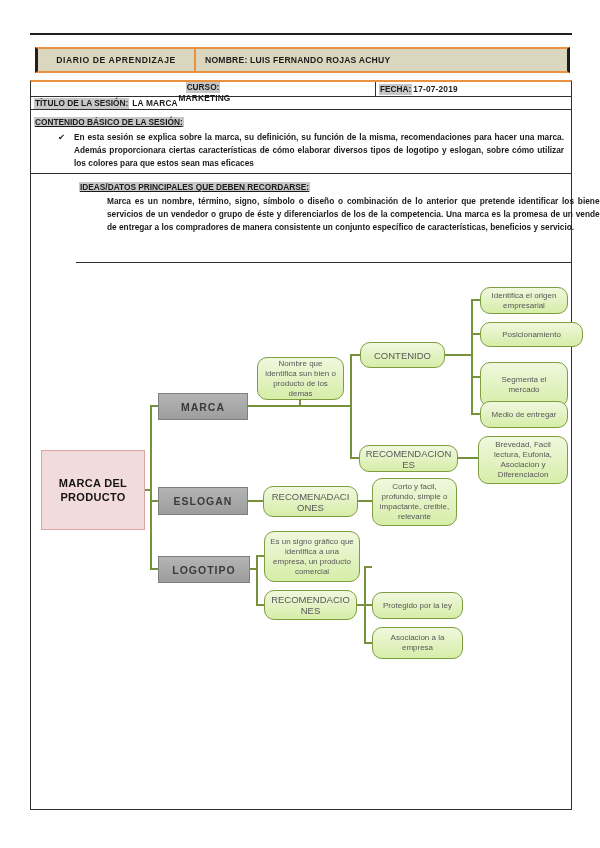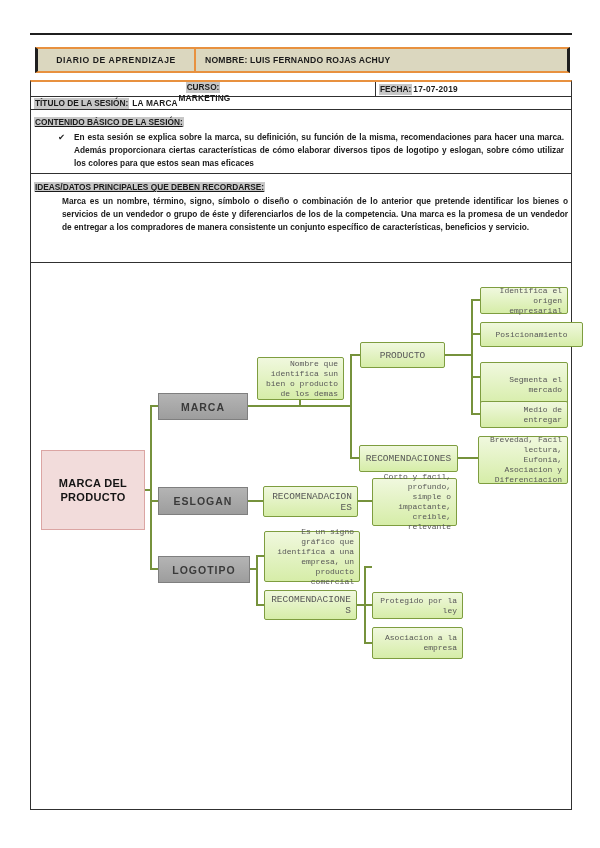--- a/index.html
+++ b/index.html
@@ -20,36 +20,36 @@
   
   .main-table{left:30px;top:80px;width:542px;height:730px;background:#fff;
     border:1.5px solid #303030;border-top:2.5px solid #e8913f;
     display:flex;flex-direction:column;}
   .row{border-bottom:1.5px solid #303030;box-sizing:border-box;}
   .r1{height:15px;display:flex;}
   .r1c1{width:338px;border-right:1.5px solid #303030;display:flex;align-items:center;padding:0 3px;flex-direction:column;}
   .r1c2{flex:1;display:flex;align-items:center;padding:0 3px;}
   .r2{height:13px;display:flex;align-items:center;padding:0 3px;}
   .r3{height:64px;padding:1px 3px;}
-  .r4{height:89px;padding:2px 3px;}
+  .r4{height:89px;padding:2px 3px;margin-left:45px;}
   .r5{flex:1;position:relative;}
   .lbl{background:#c7c7c7;font-weight:bold;font-size:8.3px;line-height:11px;padding:0 1px;}
   .lbl.u{text-decoration:underline;}
   .val{font-weight:bold;font-size:8.3px;margin-left:3px;letter-spacing:0.2px;}
   .body-txt{font-weight:bold;font-size:8.3px;line-height:13px;color:#1a1a1a;text-align:justify;}
   .bullet-row{display:flex;margin-top:2px;}
   .check{margin-left:24px;width:16px;font-size:8.5px;line-height:13px;}
   .c-text{width:490px;}
   .i-text{margin-left:28px;margin-top:1px;width:506px;}
   .esq-head{left:33px;top:267px;}
   
   .gbox{position:absolute;box-sizing:border-box;background:linear-gradient(180deg,#f0f8de 0%,#d6eda8 100%);
-    border:1px solid #7e9d3f;border-radius:2px;color:#585858;font-size:8px;line-height:10px;
-    display:flex;align-items:center;justify-content:center;text-align:right;
-    padding:1px 5px;overflow-wrap:break-word;word-break:break-word;font-family:Liberation Mono, monospace;}
+    border:1px solid #7e9d3f;border-radius:10px;color:#585858;font-size:8px;line-height:10px;
+    display:flex;align-items:center;justify-content:center;text-align:center;
+    padding:1px 5px;overflow-wrap:break-word;word-break:break-word;}
   .graybox{position:absolute;box-sizing:border-box;background:linear-gradient(180deg,#b4b4b4,#9d9d9d);
     border:1px solid #7f7f7f;color:#3a3a3a;font-weight:bold;font-size:10.5px;letter-spacing:1px;
     display:flex;align-items:center;justify-content:center;text-align:center;}
   .pinkbox{position:absolute;box-sizing:border-box;background:#f2dcdb;border:1.5px solid #dba5a3;
     color:#141414;font-weight:bold;font-size:11px;line-height:14px;letter-spacing:0.3px;
     display:flex;align-items:center;justify-content:center;text-align:center;padding:0 8px;}
   .recomfs{font-size:9.5px;line-height:11px;}
   .hline,.vline{position:absolute;background:#76923c;}
   .hline{height:2px;}
   .vline{width:2px;}
@@ -133,21 +133,21 @@
     <div class="hline" style="left:364px;top:642px;width:8px;"></div>
   </div>
 
   <div class="pinkbox" style="left:41px;top:450px;width:104px;height:80px;">MARCA DEL PRODUCTO</div>
 
   <div class="graybox" style="left:158px;top:393px;width:90px;height:27px;">MARCA</div>
   <div class="graybox" style="left:158px;top:487px;width:90px;height:28px;">ESLOGAN</div>
   <div class="graybox" style="left:158px;top:556px;width:92px;height:27px;">LOGOTIPO</div>
 
   <div class="gbox" style="left:257px;top:357px;width:87px;height:43px;">Nombre que identifica sun bien o producto de los demas</div>
-  <div class="gbox recomfs" style="left:360px;top:342px;width:85px;height:26px;">PRODUCTO</div>
+  <div class="gbox recomfs" style="left:360px;top:342px;width:85px;height:26px;">CONTENIDO</div>
   <div class="gbox" style="left:480px;top:287px;width:88px;height:27px;">Identifica el origen empresarial</div>
   <div class="gbox" style="left:480px;top:322px;width:103px;height:25px;">Posicionamiento</div>
   <div class="gbox" style="left:480px;top:362px;width:88px;height:45px;">Segmenta el mercado</div>
   <div class="gbox" style="left:480px;top:401px;width:88px;height:27px;">Medio de entregar</div>
   <div class="gbox recomfs" style="left:359px;top:445px;width:99px;height:27px;">RECOMENDACIONES</div>
   <div class="gbox" style="left:478px;top:436px;width:90px;height:48px;">Brevedad, Facil lectura, Eufonia, Asociacion y Diferenciacion</div>
 
   <div class="gbox recomfs" style="left:263px;top:486px;width:95px;height:31px;">RECOMENADACIONES</div>
   <div class="gbox" style="left:372px;top:478px;width:85px;height:48px;">Corto y facil, profundo, simple o impactante, creible, relevante</div>
 

